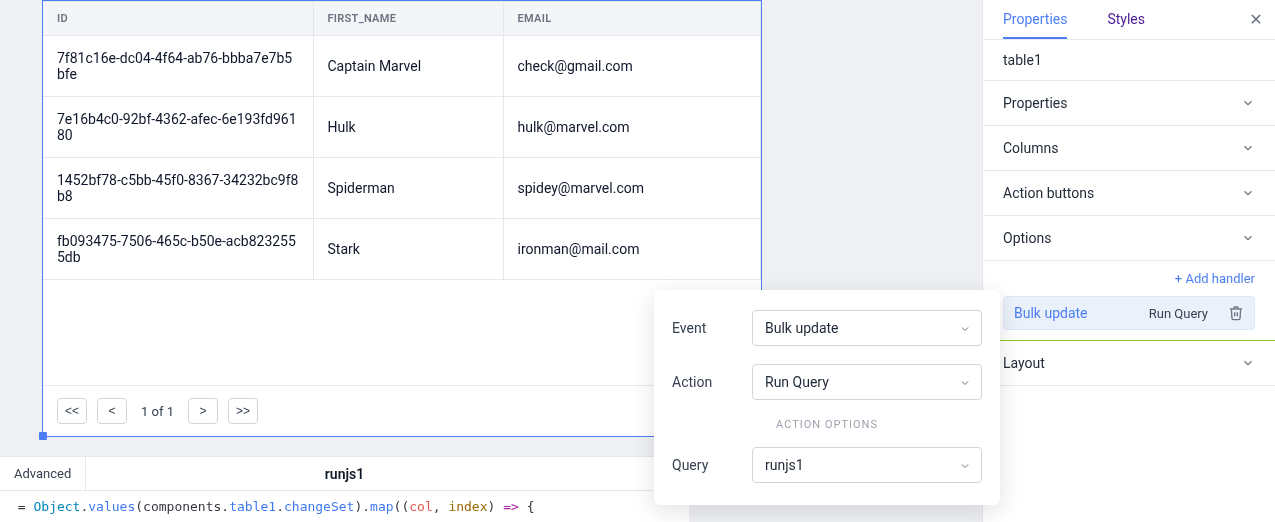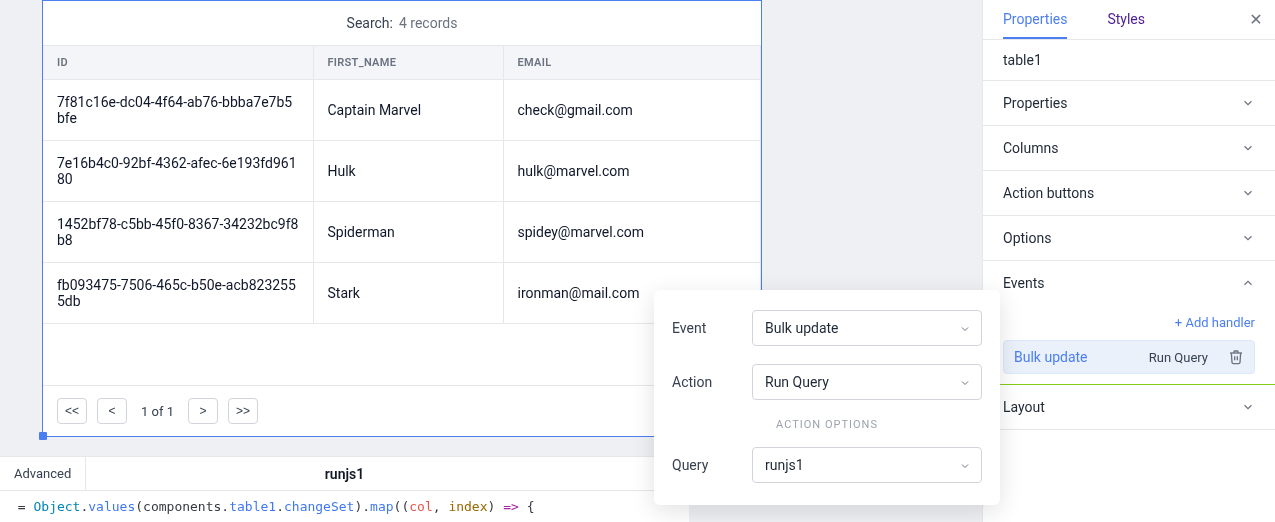--- a/index.html
+++ b/index.html
@@ -321,24 +321,20 @@
   }
 </style>
 </head>
 <body>
 
 <div class="canvas-area">
 
   <div class="table-widget">
     <div class="selection-handle"></div>
 
-    <div class="table-searchbar">
-      <span>Search:</span>
-      <span class="count">4 records</span>
-    </div>
 
     <table class="data-table">
       <colgroup>
         <col class="col-id">
           <col class="col-fn">
           <col class="col-em">
       </colgroup>
       <thead>
         <tr>
           <th>ID</th>
@@ -455,28 +451,20 @@
       </span>
   </div>
   <div class="insp-section">
     <span>Options</span>
     <span class="chev">
         <svg viewBox="0 0 24 24">
           <polyline points="6 9 12 15 18 9"></polyline>
         </svg>
       </span>
   </div>
-  <div class="insp-section" style="border-bottom:none;">
-    <span>Events</span>
-    <span class="chev">
-        <svg viewBox="0 0 24 24">
-          <polyline points="6 15 12 9 18 15"></polyline>
-        </svg>
-      </span>
-  </div>
   <div class="events-body">
     <div class="add-handler">+ Add handler</div>
     <div class="handler-row">
       <span class="handler-event">Bulk update</span>
       <span class="handler-action">Run Query</span>
       <span class="trash-icon">
         <svg viewBox="0 0 24 24">
             <polyline points="3 6 5 6 21 6"></polyline>
             <path d="M19 6l-1 14a2 2 0 0 1-2 2H8a2 2 0 0 1-2-2L5 6"></path>
             <path d="M10 11v6"></path>

